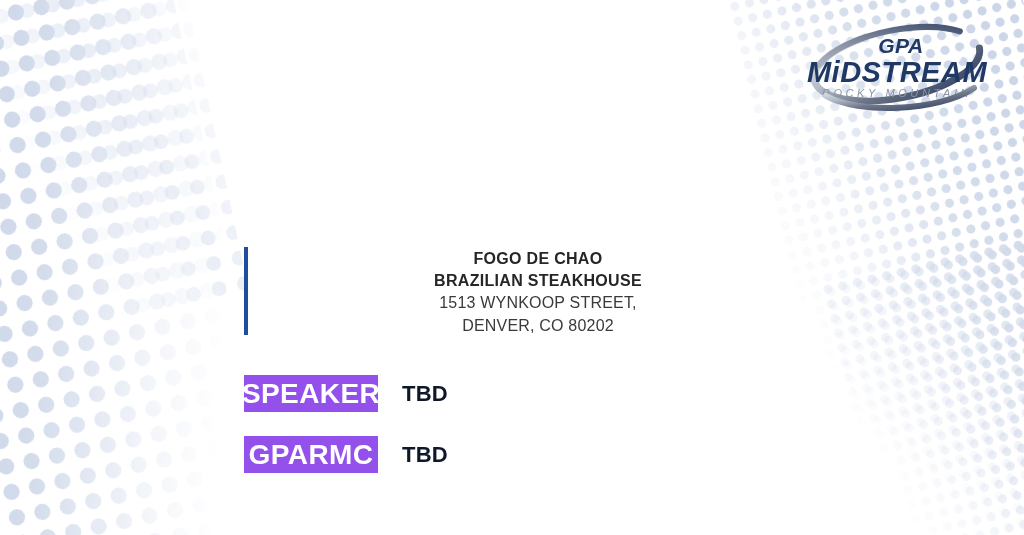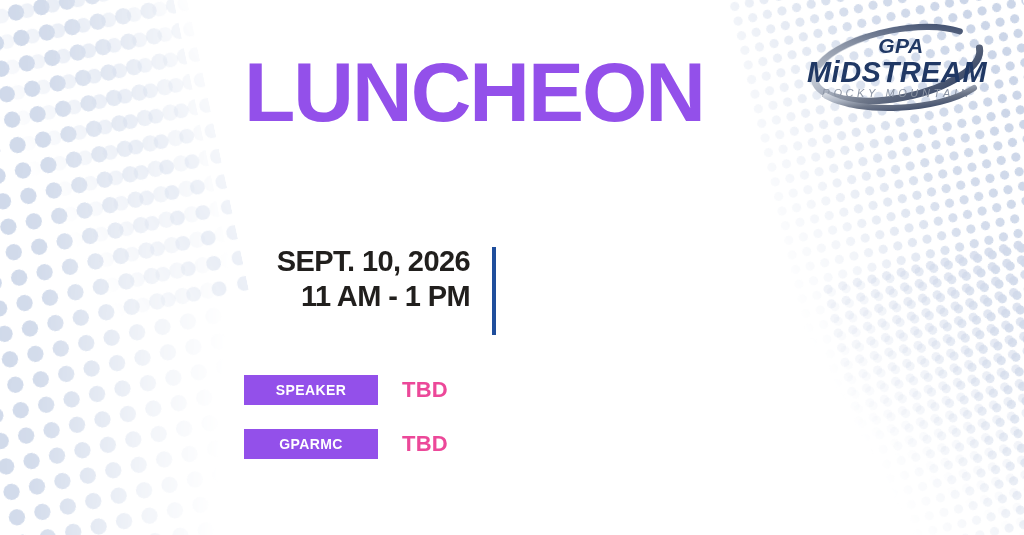--- a/index.html
+++ b/index.html
@@ -169,36 +169,36 @@
     left: 244px;
     top: 375px;
   }
   .info-row {
     display: flex;
     align-items: center;
     margin-bottom: 24px;
   }
   .info-badge {
     width: 134px;
-    height: 30px;
+    height: 37px;
     background: #9350ea;
     color: #ffffff;
-    font-size: 14px;
+    font-size: 28px;
     font-weight: 700;
     letter-spacing: 0.4px;
     display: flex;
     align-items: center;
     justify-content: center;
     box-sizing: border-box;
   }
   .info-value {
     font-size: 22px;
     font-weight: 700;
     letter-spacing: 0.2px;
-    color: #ec4899;
+    color: #0f172a;
     margin-left: 24px;
   }
 </style>
 </head>
 <body>
 
 <div id="flyer">
 
   <div class="halftone halftone-left"></div>
   <div class="halftone halftone-left-fine"></div>
@@ -231,29 +231,30 @@
 
       <text x="109" y="64" text-anchor="middle" font-family="'Liberation Sans', sans-serif" font-size="29" font-weight="700" font-style="italic" fill="#203864" letter-spacing="0.5">MiDSTREAM</text>
 
       <text x="109" y="79" text-anchor="middle" font-family="'Liberation Sans', sans-serif" font-size="11" font-weight="400" font-style="italic" fill="#8b94a4" letter-spacing="3.6">ROCKY MOUNTAIN</text>
 
       <path d="M38 78 C 70 96, 150 94, 186 70" fill="none" stroke="url(#swooshGrad)" stroke-width="6" stroke-linecap="round"></path>
     </svg>
   </div>
 
   <div class="headline-block">
-    <div class="headline-line2">LUNCHEON</div>
   </div>
 
   <div class="details">
-    <div class="date-block">
-      <div class="date-line">SEPT. 10, 2026</div>
-      <div class="date-line">11 AM - 1 PM</div>
+    <div class="divider"></div>
+    <div class="venue-block">
+      <div class="venue-name">FOGO DE CHAO</div>
+      <div class="venue-name">BRAZILIAN STEAKHOUSE</div>
+      <div class="venue-address">1513 WYNKOOP STREET,</div>
+      <div class="venue-address">DENVER, CO 80202</div>
     </div>
-    <div class="divider"></div>
   </div>
 
   <div class="info-rows">
     <div class="info-row">
       <div class="info-badge">SPEAKER</div>
       <div class="info-value">TBD</div>
     </div>
     <div class="info-row">
       <div class="info-badge">GPARMC</div>
       <div class="info-value">TBD</div>

